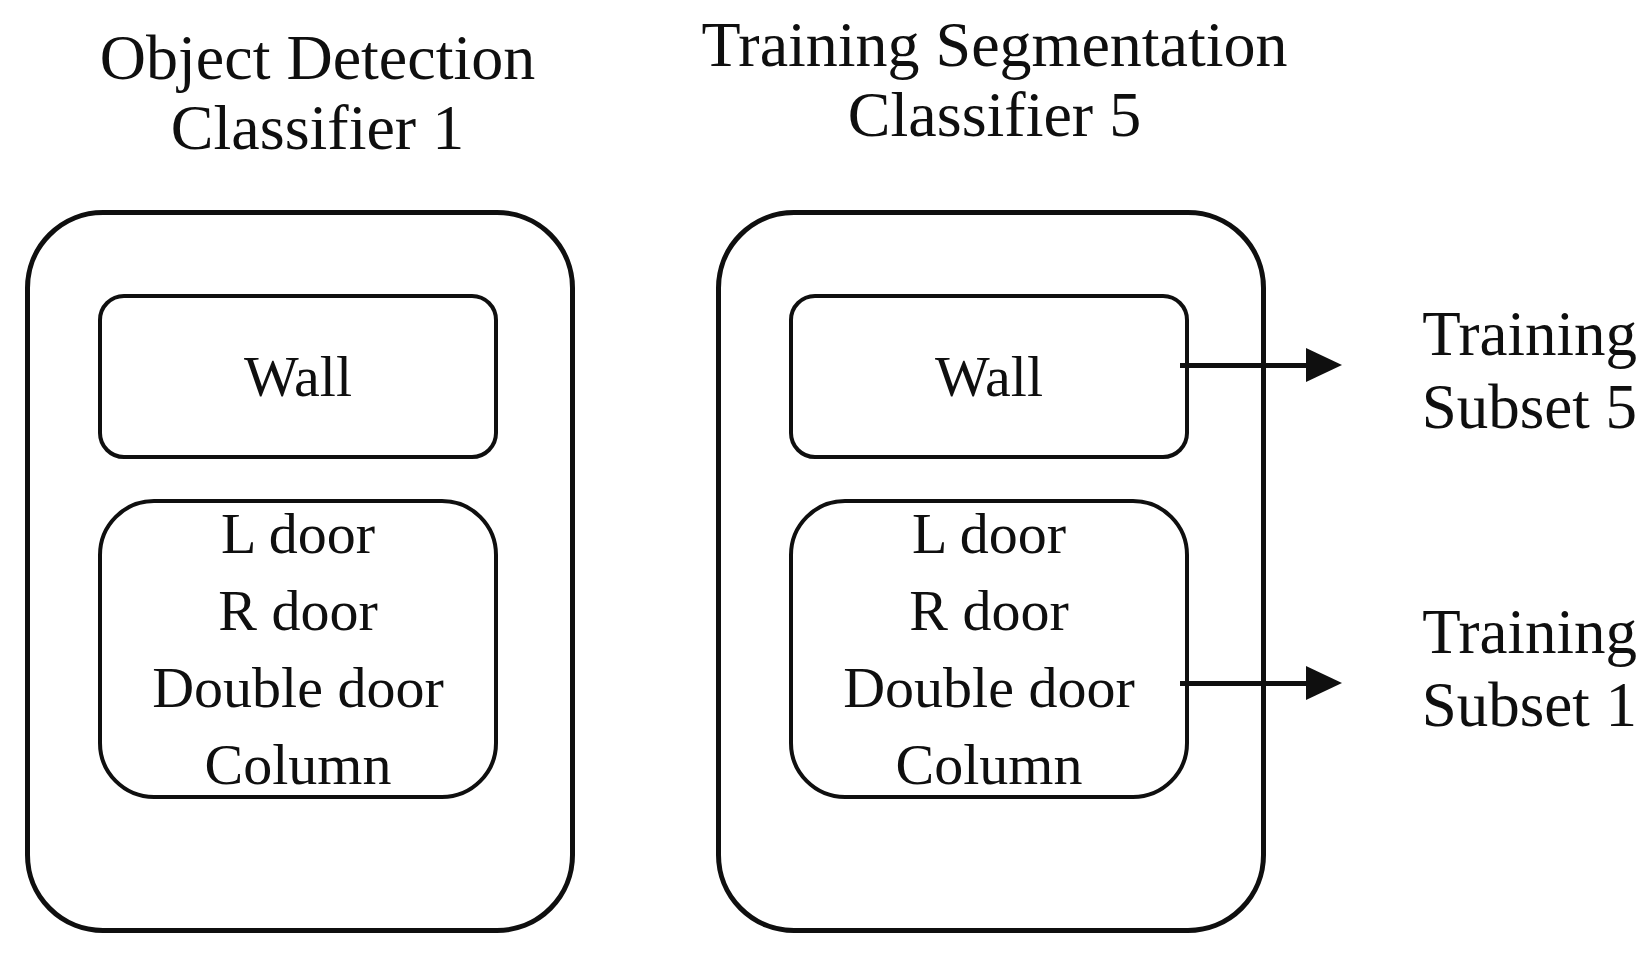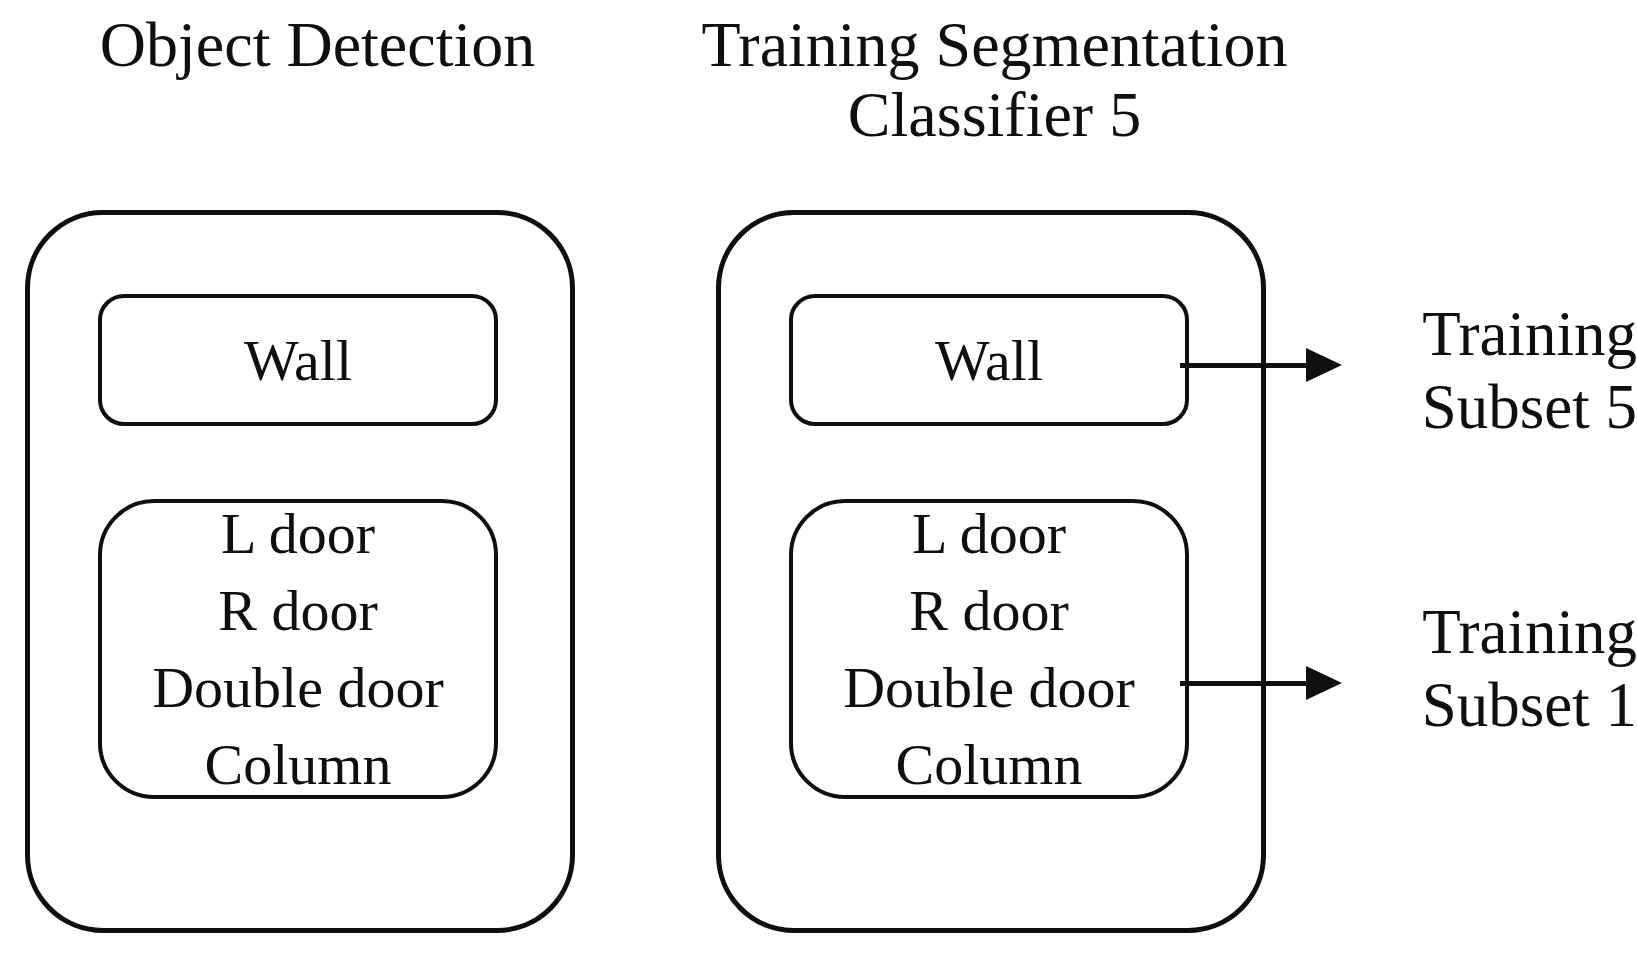--- a/index.html
+++ b/index.html
@@ -17,42 +17,42 @@
     overflow: hidden;
   }
   .title {
     position: absolute;
     top: 10px;
     font-size: 64px;
     line-height: 70px;
     text-align: center;
     white-space: nowrap;
   }
-  .title-1 { left: 20px;  width: 595px; }
+  .title-1 { left: 20px;  width: 595px; margin-top: 13px; }
   .title-2 { left: 697px; width: 595px; }
 
   .outer-box {
     position: absolute;
     top: 210px;
     width: 550px;
     height: 723px;
     border: 5px solid #0f0f0f;
     border-radius: 78px;
     box-sizing: border-box;
     background: #ffffff;
   }
   .outer-1 { left: 25px; }
   .outer-2 { left: 716px; }
 
   .wall-box {
     position: absolute;
     left: 68px;
     top: 79px;
     width: 400px;
-    height: 132px;
+    height: 165px;
     border: 4px solid #0f0f0f;
     border-radius: 26px;
     box-sizing: border-box;
     display: flex;
     align-items: center;
     justify-content: center;
     font-size: 58px;
     background: #ffffff;
   }
   .list-box {
@@ -110,20 +110,21 @@
   .subset-1 { top: 298px; }
   .subset-2 { top: 596px; }
 </style>
 </head>
 <body>
 
 <div class="canvas">
 
   <div class="title title-1">
     <div>Object Detection</div>
+    <div>Classifier 1</div>
   </div>
   <div class="title title-2">
     <div>Training Segmentation</div>
     <div>Classifier 5</div>
   </div>
 
   <div class="outer-box outer-1">
     <div class="wall-box">
       <span>Wall</span>
     </div>

